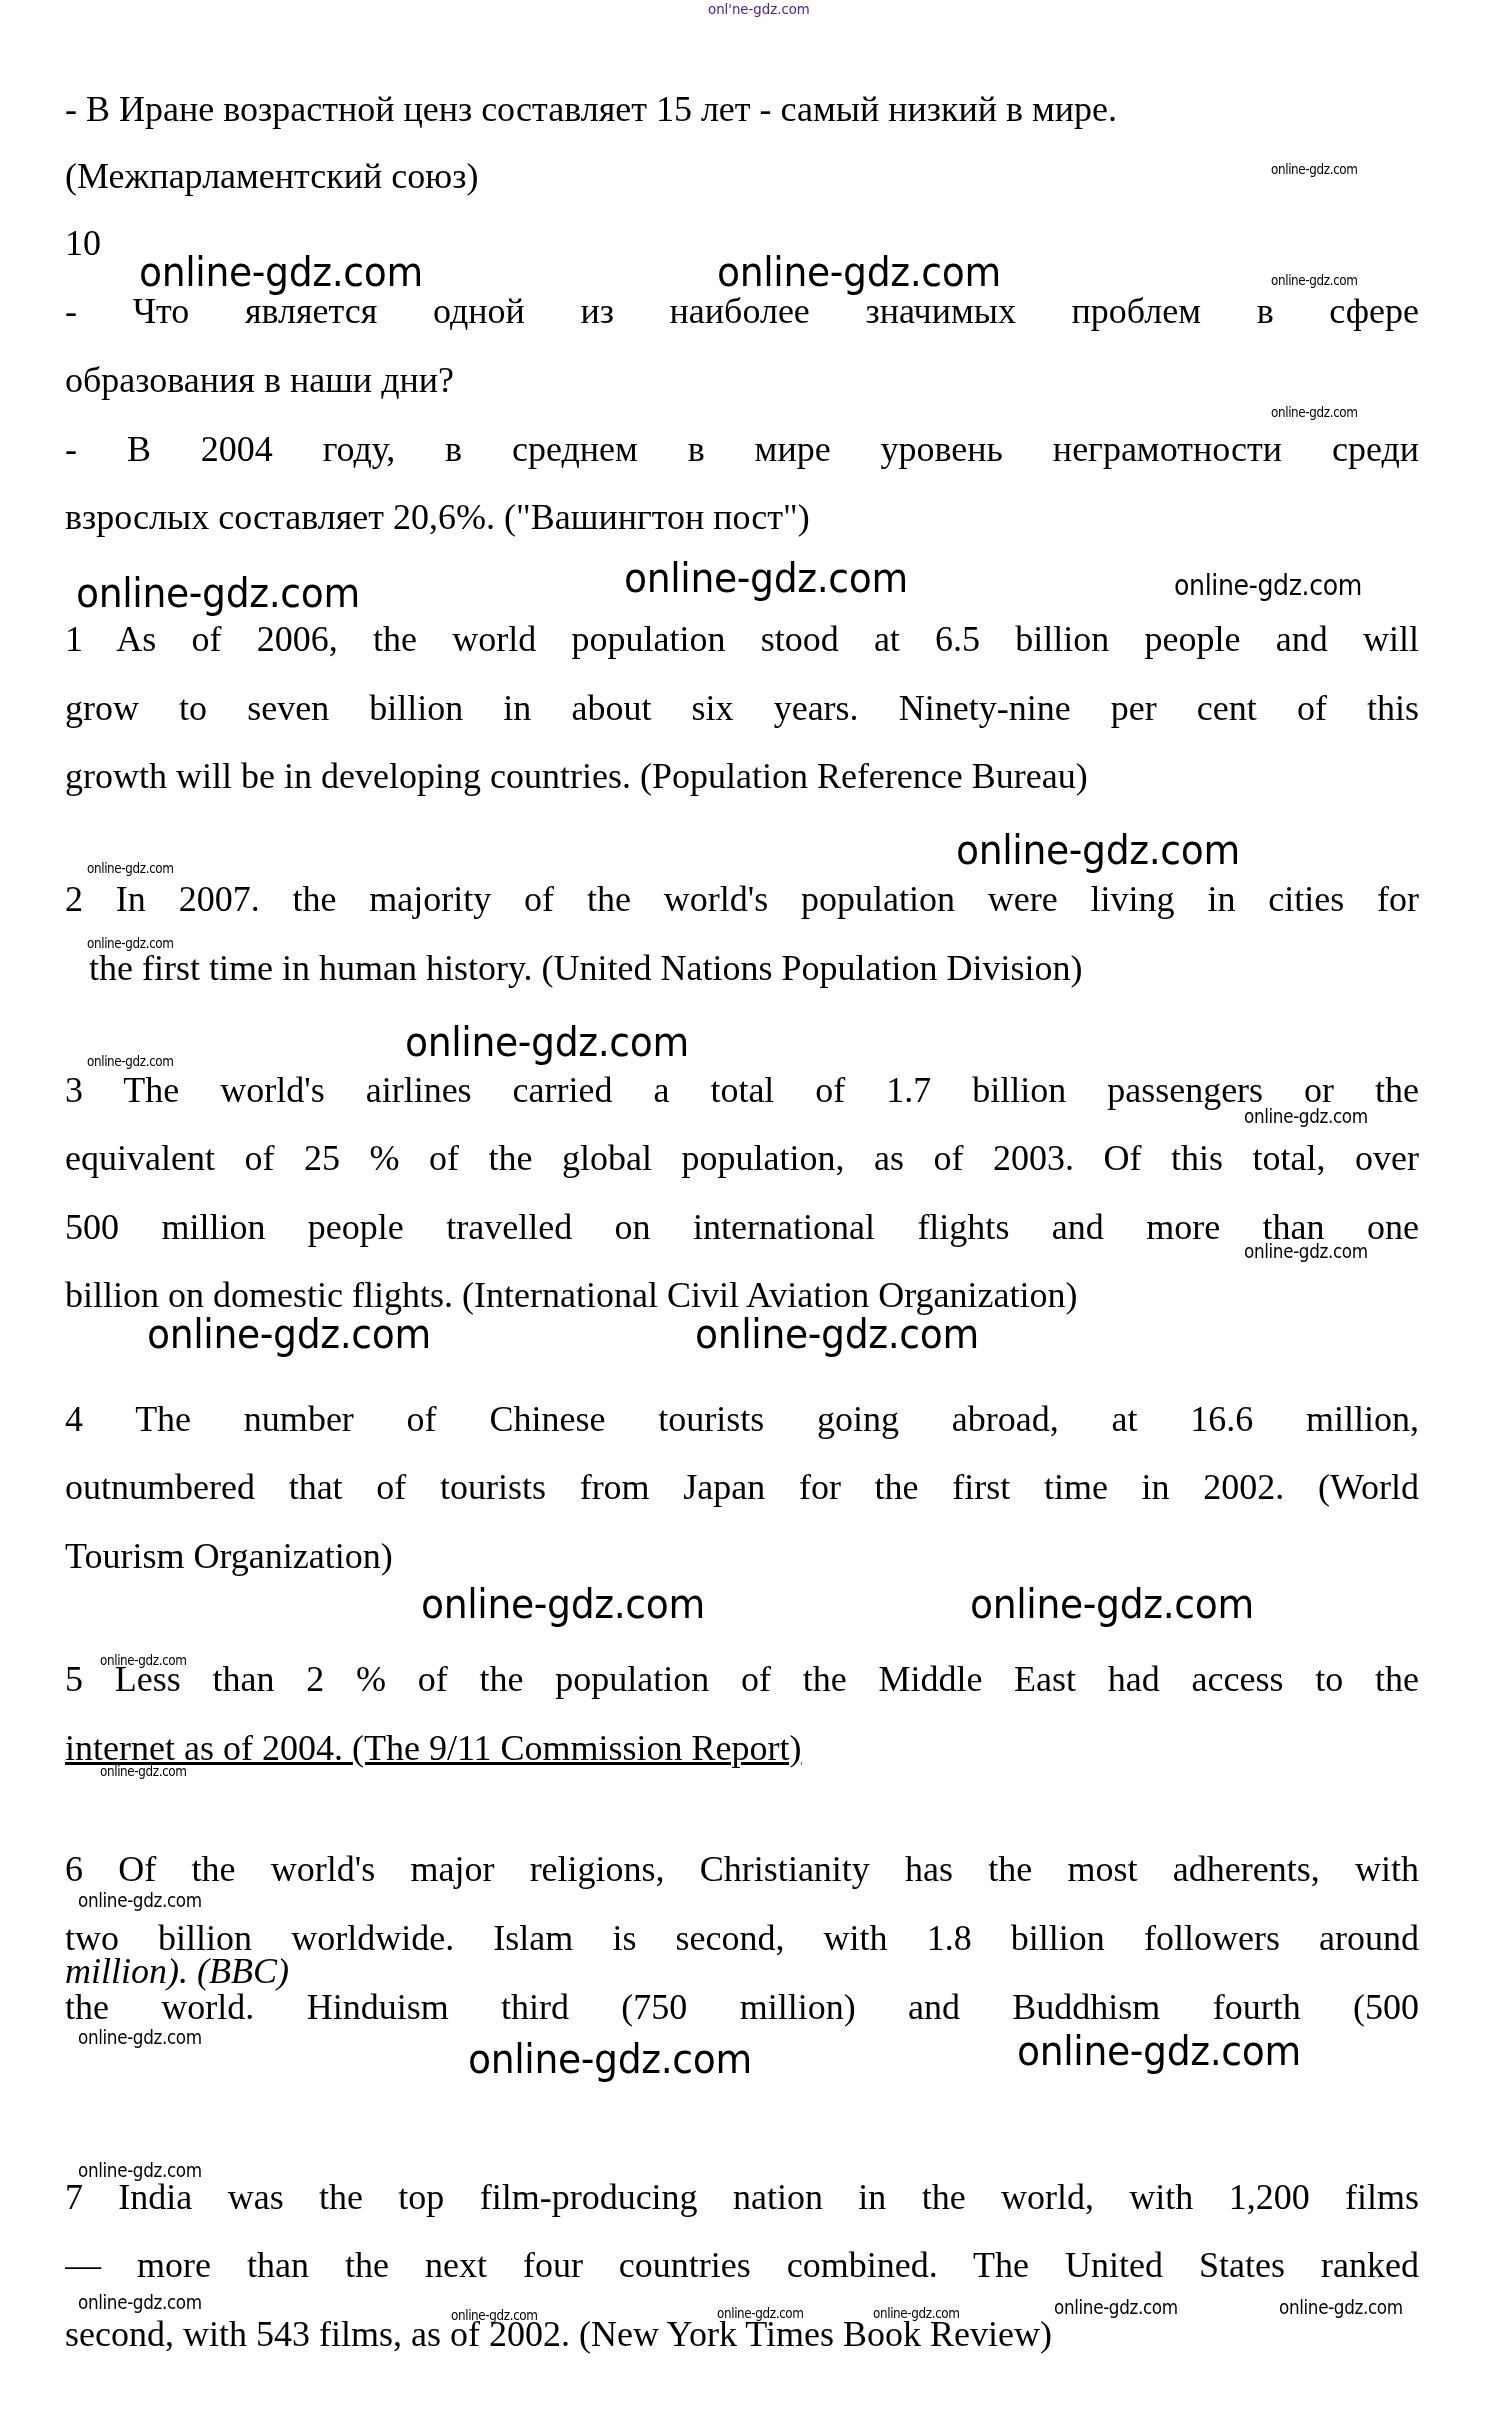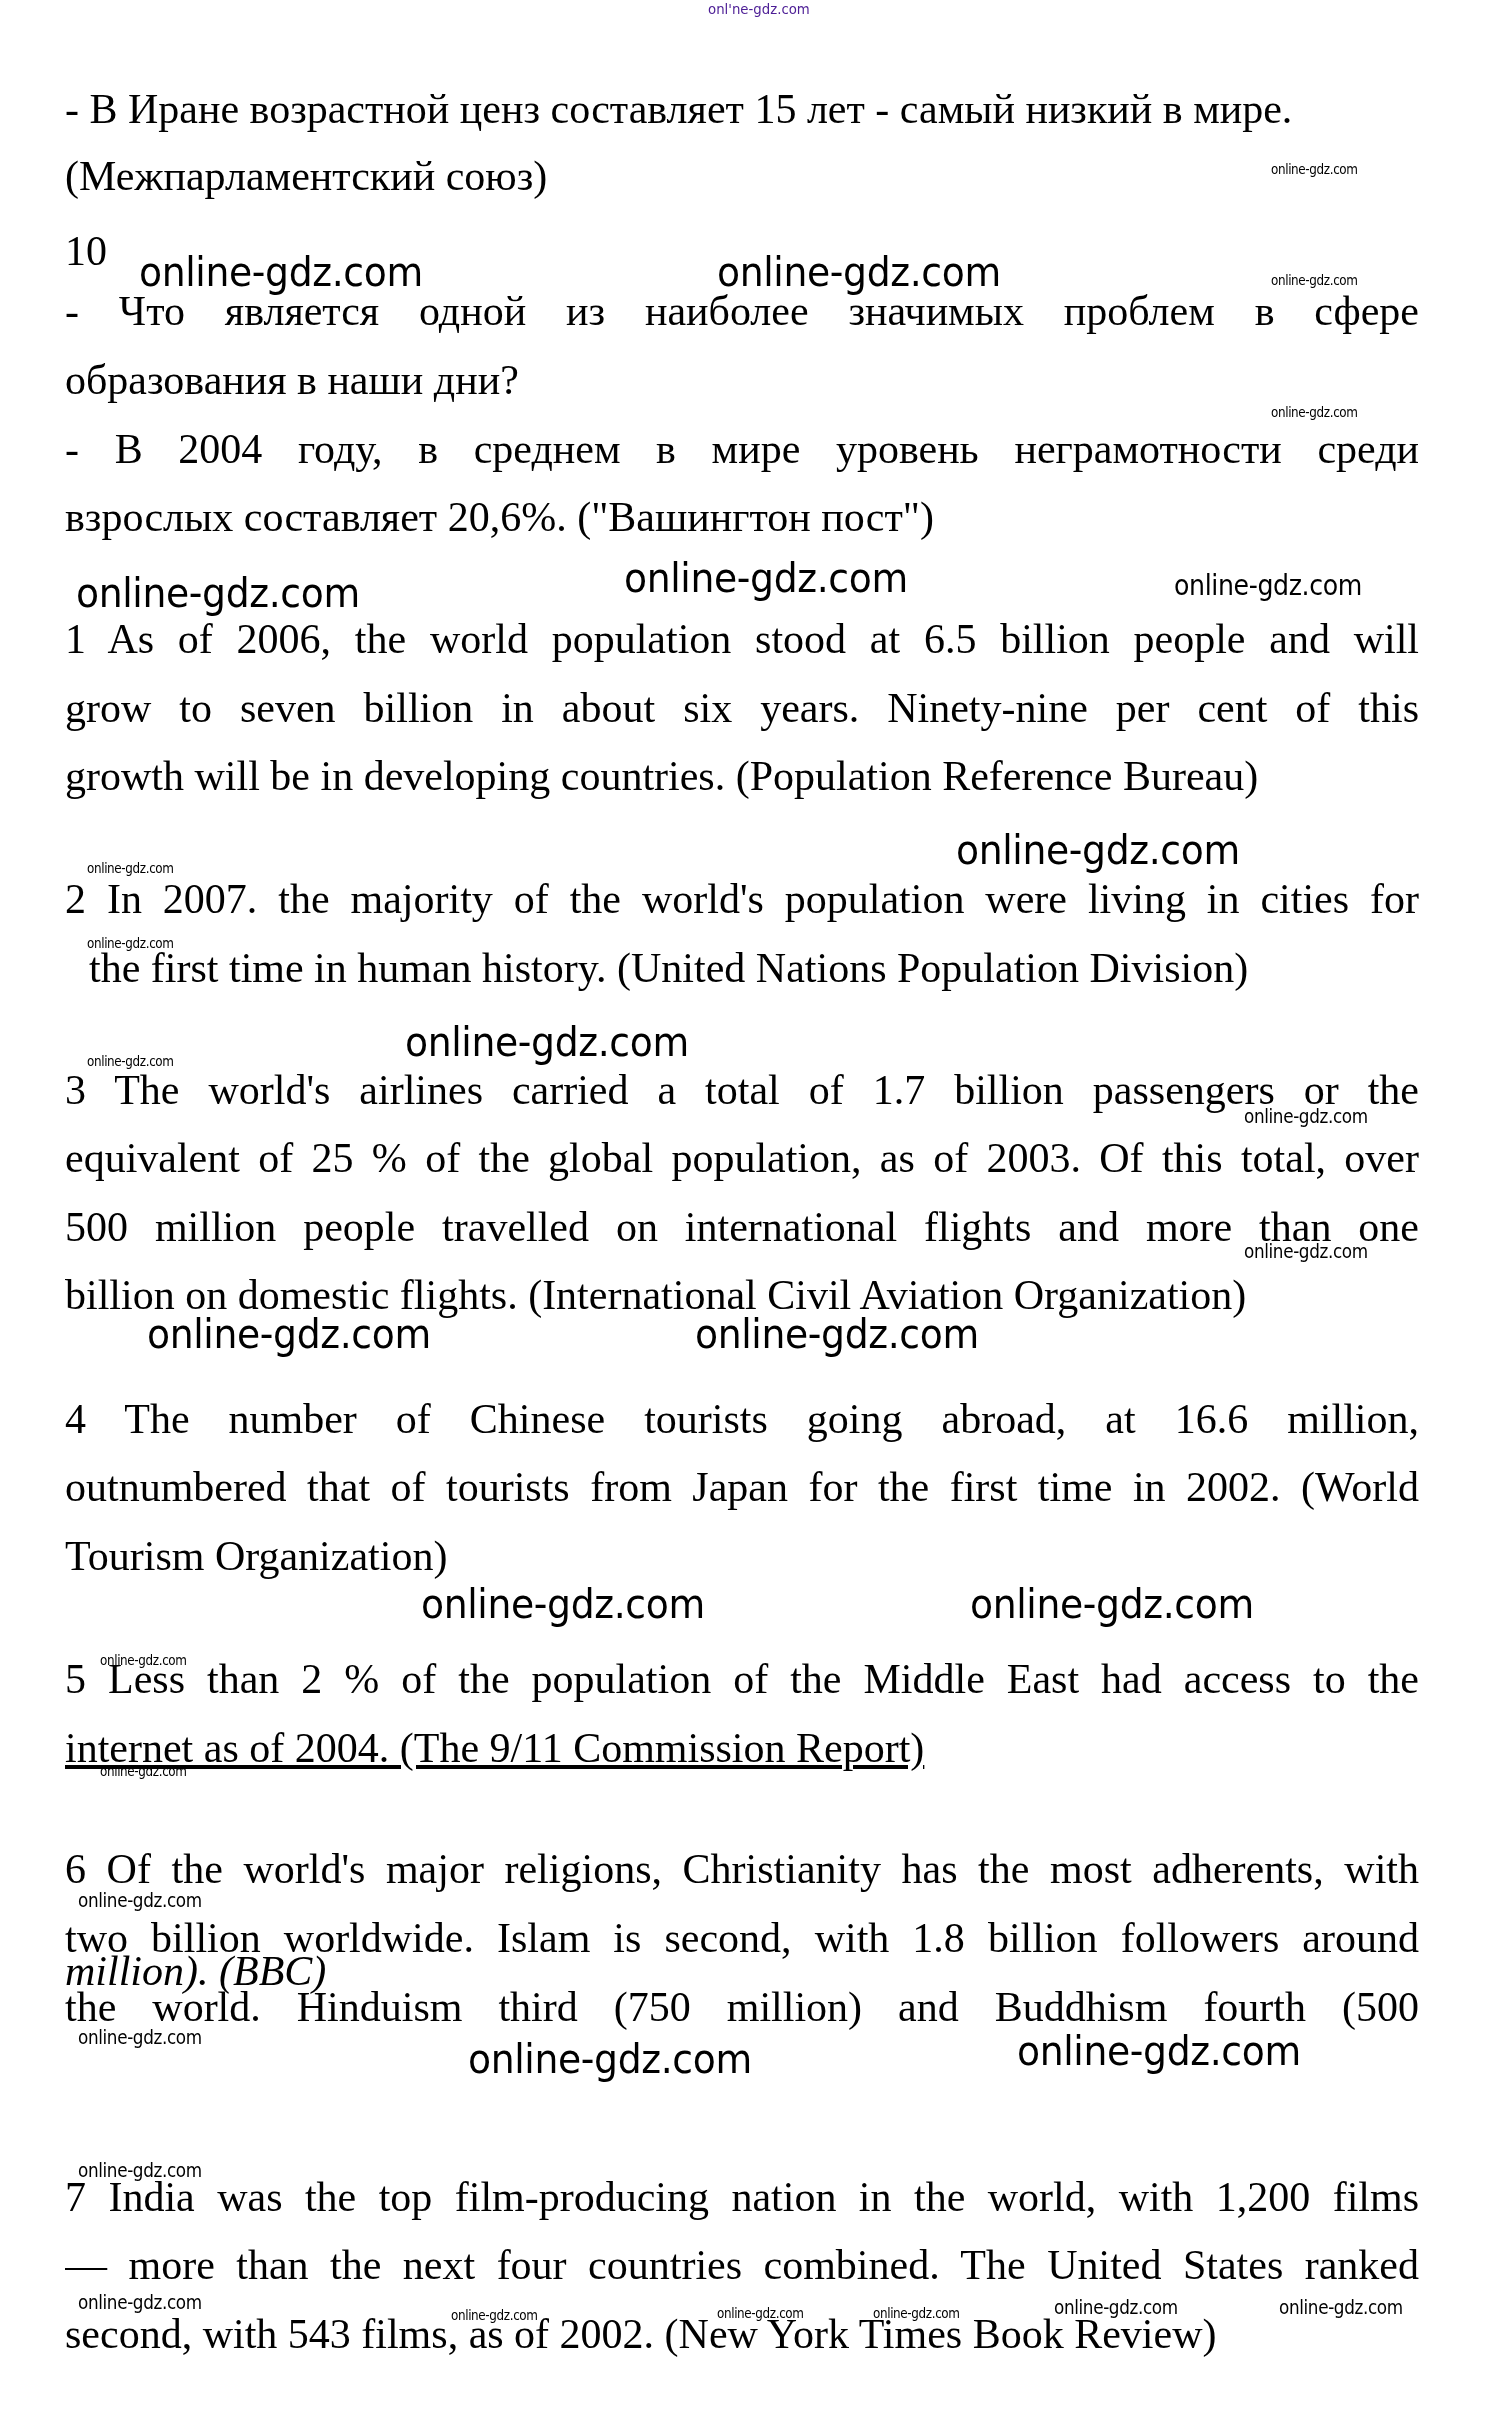--- a/index.html
+++ b/index.html
@@ -1,35 +1,35 @@
 <!DOCTYPE html>
 <html style="font-size:12.5px"><head>
 <meta charset="utf-8">
 <style>
   html, body { margin:0; padding:0; background:#ffffff; }
   body { width:1506px; height:2426px; position:relative; overflow:hidden; font-family:"Liberation Serif", serif; color:#000; }
-  .line { position:absolute; left:65px; width:1354px; font-size:42px; line-height:47px; white-space:nowrap; }
+  .line { position:absolute; left:65px; width:1354px; font-size:36px; line-height:47px; white-space:nowrap; }
   .just { text-align:justify; text-align-last:justify; white-space:normal; height:47px; overflow:hidden; }
   .wm { position:absolute; font-family:"DejaVu Sans", sans-serif; color:#000; white-space:nowrap; letter-spacing:-0.4px; }
   .wm-big { font-size:41px; font-weight:normal; transform:scaleX(0.92); transform-origin:left center; }
   .wm-mid { font-size:28px; transform:scaleX(0.9); transform-origin:left center; }
   .wm-small { font-size:18.7px; transform:scaleX(0.9); transform-origin:left center; }
   .wm-tiny { font-size:13.3px; transform:scaleX(0.9); transform-origin:left center; }
   .wm-top { position:absolute; left:708px; top:1.6px; font-family:"DejaVu Sans", sans-serif; font-size:13.3px; color:#4c1d95; white-space:nowrap; }
 </style>
 </head>
 <body>
 
 <div>
 
   <div class="wm-top">onl'ne-gdz.com</div>
 
   <div class="line" style="top:86px;">- В Иране возрастной ценз составляет 15 лет - самый низкий в мире.</div>
   <div class="line" style="top:153px;">(Межпарламентский союз)</div>
-  <div class="line" style="top:220px;margin-top:8px;">10</div>
+  <div class="line" style="top:220px;">10</div>
   <div class="line just" style="top:288px;">- Что является одной из наиболее значимых проблем в сфере</div>
   <div class="line" style="top:357px;">образования в наши дни?</div>
   <div class="line just" style="top:426px;">- В 2004 году, в среднем в мире уровень неграмотности среди</div>
   <div class="line" style="top:494px;">взрослых составляет 20,6%. ("Вашингтон пост")</div>
 
   <div class="line just" style="top:616px;">1 As of 2006, the world population stood at 6.5 billion people and will</div>
   <div class="line just" style="top:685px;">grow to seven billion in about six years. Ninety-nine per cent of this</div>
   <div class="line" style="top:753px;">growth will be in developing countries. (Population Reference Bureau)</div>
 
   <div class="line just" style="top:876px;">2 In 2007. the majority of the world's population were living in cities for</div>

